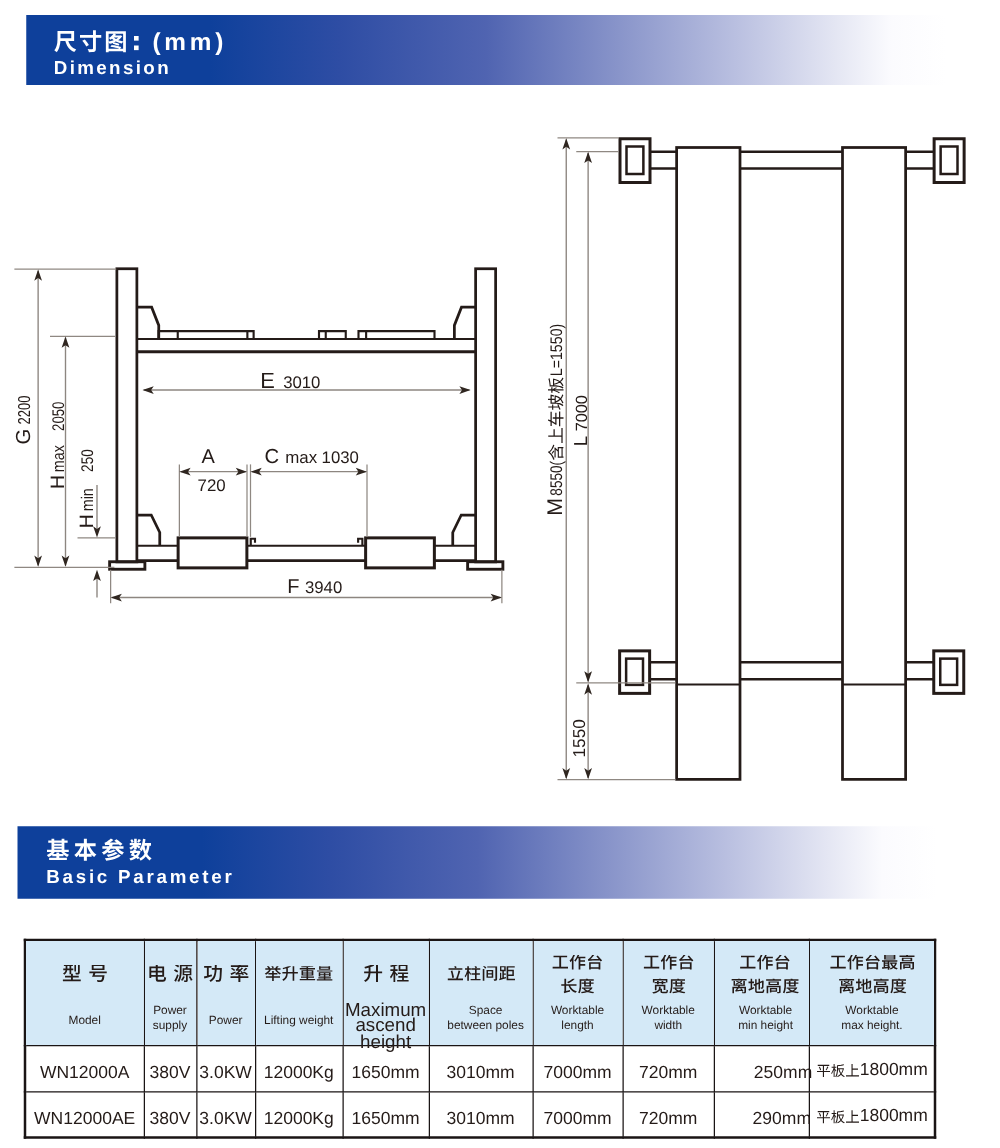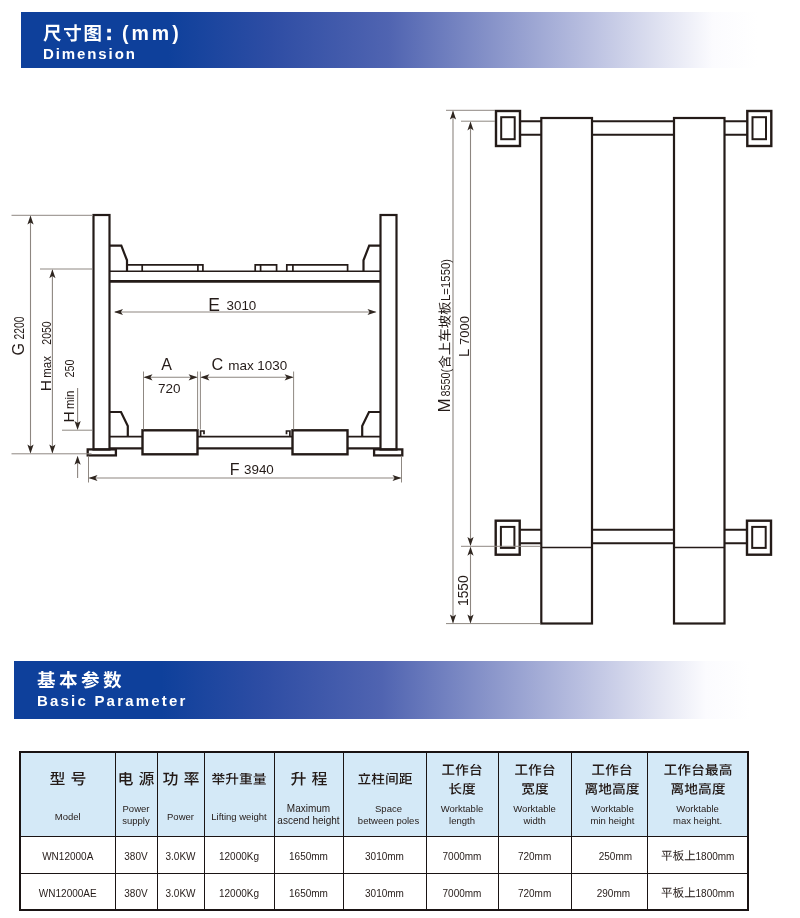--- a/index.html
+++ b/index.html
@@ -1,18 +1,18 @@
 <!DOCTYPE html>
 <html><head><meta charset="utf-8"><style>
 *{margin:0;padding:0;box-sizing:border-box}
 html,body{width:800px;height:918px;background:#fff;font-family:"Liberation Sans",sans-serif;position:relative;overflow:hidden}
 table{border:2.5px solid #1a1414}
 th,td{border:1.5px solid #1a1414;text-align:center;vertical-align:middle;font-weight:normal}
 .hrow th{background:#d4e9f7;height:84px}
-.drow td{background:#fff;height:37.2px;font-size:10px;color:#241b18;padding-top:4px}
+.drow td{background:#fff;height:37.2px;font-size:14px;color:#241b18;padding-top:4px}
 </style></head><body>
 <div style="position:absolute;left:21px;top:12px;width:736px;height:55.5px;background:linear-gradient(90deg,#0e409b 0%,#0e409b 20%,#2e4da4 34%,#5064b1 50%,#8793c9 64%,#b9bfe0 77%,#e4e6f3 88%,#fbfbfe 94%,#fff 100%)"><svg width="736" height="55.5" viewBox="0 0 736 55.5">
       <path d="M33.4 20Q34.1 22.8 35.7 24.7Q37.3 26.6 40 27.5Q39.8 27.7 39.5 28.1Q39.2 28.4 38.9 28.8Q38.7 29.2 38.5 29.5Q36.5 28.8 35.1 27.5Q33.7 26.3 32.7 24.5Q31.8 22.7 31.2 20.5ZM26.4 12.8H38.3V20.8H26.4V18.6H36V15H26.4ZM25 12.8H27.4V18.4Q27.4 19.6 27.3 21.1Q27.2 22.6 26.8 24.2Q26.5 25.7 25.9 27.2Q25.3 28.6 24.3 29.7Q24.1 29.5 23.7 29.2Q23.4 28.9 23 28.6Q22.7 28.3 22.4 28.2Q23.3 27.1 23.8 25.9Q24.4 24.7 24.6 23.4Q24.9 22.1 24.9 20.8Q25 19.5 25 18.4ZM43 15.9H60V18.2H43ZM53.4 12.2H55.7V26.7Q55.7 27.9 55.5 28.4Q55.2 29 54.5 29.3Q53.8 29.5 52.7 29.6Q51.6 29.7 50.1 29.7Q50 29.4 49.9 28.9Q49.7 28.5 49.5 28Q49.3 27.6 49.1 27.2Q49.9 27.3 50.6 27.3Q51.4 27.3 51.9 27.3Q52.5 27.3 52.7 27.3Q53.1 27.3 53.2 27.2Q53.4 27 53.4 26.7ZM44.8 20.6 46.8 19.5Q47.4 20.1 48 20.9Q48.7 21.7 49.2 22.5Q49.8 23.3 50.1 23.9L48 25.2Q47.8 24.6 47.2 23.8Q46.7 23 46.1 22.1Q45.5 21.3 44.8 20.6ZM63.7 12.9H79.7V29.7H77.5V14.9H65.9V29.7H63.7ZM65.1 27H78.7V29H65.1ZM69.1 23 70 21.8Q70.7 21.9 71.6 22.1Q72.5 22.4 73.2 22.6Q74 22.9 74.6 23.2L73.7 24.5Q73.2 24.3 72.4 24Q71.6 23.7 70.7 23.4Q69.8 23.2 69.1 23ZM70 14.8 71.8 15.5Q71.2 16.3 70.5 17.1Q69.8 17.9 69 18.6Q68.2 19.3 67.4 19.8Q67.3 19.6 67 19.3Q66.7 19.1 66.5 18.8Q66.2 18.6 66 18.4Q67.1 17.8 68.2 16.8Q69.3 15.9 70 14.8ZM74.9 16.3H75.2L75.6 16.2L76.8 17Q76.1 18.1 74.9 19.1Q73.8 20 72.5 20.8Q71.1 21.5 69.6 22.1Q68.1 22.7 66.7 23Q66.6 22.8 66.4 22.4Q66.2 22.1 66 21.7Q65.8 21.4 65.7 21.2Q67 20.9 68.5 20.5Q69.9 20.1 71.1 19.5Q72.4 18.9 73.4 18.1Q74.3 17.4 74.9 16.6ZM69.6 17.6Q70.4 18.5 71.7 19.1Q73 19.8 74.5 20.3Q76.1 20.8 77.7 21.1Q77.4 21.4 77 21.9Q76.7 22.4 76.5 22.8Q74.8 22.4 73.2 21.8Q71.7 21.2 70.3 20.3Q68.9 19.4 68 18.4ZM70 16.3H75.5V18H68.9ZM67.3 25.4 68.4 24Q69.3 24.1 70.3 24.2Q71.4 24.4 72.4 24.6Q73.4 24.8 74.3 25.1Q75.2 25.3 76 25.6L75 27.1Q74.1 26.8 72.8 26.4Q71.5 26.1 70.1 25.8Q68.6 25.6 67.3 25.4Z" fill="#fff"></path>
       <rect x="86.2" y="16.8" width="3.7" height="3.7" fill="#fff"></rect>
       <rect x="86.2" y="24.4" width="3.7" height="3.7" fill="#fff"></rect>
       <text x="101" y="28" style="font-family:'Liberation Sans',sans-serif;font-size:19.5px;font-weight:bold;fill:#fff;letter-spacing:3px">(mm)</text>
       <text x="22" y="46.9" style="font-family:'Liberation Sans',sans-serif;font-size:15px;font-weight:bold;fill:#fff;letter-spacing:1.9px">Dimension</text>
     </svg></div>
 <svg width="800" height="660" viewBox="0 0 800 660" style="position:absolute;left:0;top:0">
     <g stroke="#241b18" fill="none">
@@ -198,21 +198,21 @@
         <th style="position:relative">
           <svg width="57.0" height="13.9" viewBox="0 0 57.0 13.9" style="position:absolute;left:50%;transform:translateX(-50%);top:19.6px">
             <path d="M1.7 1.7H13.9V2.9H1.7ZM11.2 -0.7 12.5 -0.3Q12.1 0.4 11.6 1.1Q11 1.7 10.6 2.2L9.5 1.8Q9.8 1.5 10.1 1Q10.4 0.6 10.7 0.1Q11 -0.3 11.2 -0.7ZM3 -0.1 4.1 -0.6Q4.5 -0.2 4.9 0.4Q5.3 0.9 5.6 1.4L4.4 2Q4.2 1.6 3.8 1Q3.4 0.4 3 -0.1ZM6.3 -0.5 7.4 -1Q7.7 -0.5 8.1 0.1Q8.5 0.7 8.6 1.1L7.5 1.7Q7.3 1.2 7 0.6Q6.6 0 6.3 -0.5ZM5.2 2.3 6.3 2.7Q5.9 3.6 5.2 4.4Q4.6 5.1 3.8 5.8Q3 6.4 2.2 6.8Q2.1 6.6 1.9 6.4Q1.8 6.2 1.6 6.1Q1.5 5.9 1.3 5.8Q2.1 5.5 2.9 4.9Q3.6 4.4 4.2 3.7Q4.8 3.1 5.2 2.3ZM10.5 2.3Q10.9 3 11.5 3.6Q12.1 4.3 12.8 4.8Q13.5 5.3 14.3 5.6Q14.2 5.7 14 5.9Q13.8 6.1 13.7 6.3Q13.5 6.5 13.4 6.6Q12.6 6.3 11.9 5.6Q11.1 5 10.5 4.3Q9.8 3.5 9.4 2.7ZM4.2 5.4H11.4V6.6H4.2ZM2.2 8H13.5V9.2H2.2ZM7.2 3.8H8.5V11.8H7.2ZM18.5 1H19.8V4.8Q19.8 5.8 19.6 6.7Q19.5 7.7 19.2 8.6Q18.8 9.5 18.1 10.3Q17.4 11.1 16.2 11.8Q16.1 11.6 16 11.4Q15.8 11.3 15.6 11.1Q15.5 10.9 15.3 10.8Q16.4 10.2 17 9.5Q17.6 8.8 17.9 8Q18.3 7.3 18.4 6.4Q18.5 5.6 18.5 4.8ZM23.6 -0.6H24.9V11.7H23.6ZM15.4 4.6H27.8V5.8H15.4ZM21.4 -0.7 22.4 0.3Q21.5 0.8 20.4 1.2Q19.4 1.5 18.2 1.9Q17.1 2.2 16 2.4Q15.9 2.2 15.8 1.9Q15.7 1.6 15.5 1.4Q16.6 1.1 17.7 0.8Q18.8 0.5 19.8 0.1Q20.7 -0.3 21.4 -0.7ZM29.3 10.3H41.6V11.3H29.3ZM29.3 1.5H41.5V2.6H29.3ZM30.3 8.3H40.7V9.3H30.3ZM34.7 0.3H36V10.8H34.7ZM39.5 -0.8 40.2 0.2Q39.2 0.3 38.1 0.5Q36.9 0.6 35.7 0.7Q34.4 0.8 33.1 0.8Q31.8 0.9 30.6 0.9Q30.6 0.7 30.5 0.4Q30.5 0.1 30.4 -0.1Q31.6 -0.2 32.8 -0.2Q34.1 -0.3 35.3 -0.4Q36.5 -0.4 37.6 -0.6Q38.7 -0.7 39.5 -0.8ZM32 5.8V6.7H38.9V5.8ZM32 4.1V5H38.9V4.1ZM30.7 3.3H40.2V7.5H30.7ZM46 1.6V2.2H52.3V1.6ZM46 0.3V0.9H52.3V0.3ZM44.8 -0.4H53.6V2.9H44.8ZM45.7 6.9V7.6H52.7V6.9ZM45.7 5.6V6.2H52.7V5.6ZM44.5 4.9H54V8.3H44.5ZM48.6 5.1H49.8V11H48.6ZM43.1 3.4H55.4V4.3H43.1ZM44.2 8.9H54.2V9.8H44.2ZM43 10.5H55.4V11.4H43Z" fill="#241b18"></path>
           </svg>
           <div style="position:absolute;left:0px;top:57.9px;width:100%;font-size:9.5px;line-height:12.4px;color:#241b18">Lifting weight</div>
         </th>
         <th style="position:relative">
           <svg width="38.8" height="16.1" viewBox="0 0 38.8 16.1" style="position:absolute;left:50%;transform:translateX(-50%);top:18.5px">
             <path d="M5.3 1.2H6.8V5.6Q6.8 6.7 6.6 7.8Q6.5 8.9 6.1 10Q5.7 11 4.8 12Q4 12.9 2.7 13.7Q2.6 13.5 2.4 13.3Q2.2 13.1 2 12.9Q1.8 12.7 1.6 12.5Q2.8 11.9 3.6 11Q4.3 10.2 4.7 9.3Q5 8.4 5.1 7.5Q5.3 6.5 5.3 5.6ZM11.2 -0.7H12.8V13.6H11.2ZM1.7 5.3H16.1V6.7H1.7ZM8.7 -0.8 9.8 0.4Q8.8 0.9 7.6 1.4Q6.3 1.8 5 2.2Q3.7 2.5 2.4 2.8Q2.3 2.6 2.2 2.2Q2 1.8 1.9 1.6Q3.1 1.3 4.4 0.9Q5.6 0.5 6.8 0.1Q7.9 -0.4 8.7 -0.8ZM32.1 6.5H33.5V12.8H32.1ZM28.7 6H36.9V7.3H28.7ZM28.1 12H37.3V13.3H28.1ZM29.1 8.9H36.5V10.2H29.1ZM30.7 0.9V3.5H35V0.9ZM29.3 -0.4H36.4V4.8H29.3ZM25.2 0.4H26.6V13.6H25.2ZM22.7 3.4H28.5V4.8H22.7ZM25.2 4 26.1 4.4Q25.9 5.2 25.6 6.1Q25.2 7 24.9 7.9Q24.5 8.8 24 9.6Q23.6 10.3 23.1 10.9Q23 10.6 22.8 10.2Q22.6 9.8 22.4 9.5Q22.8 9 23.2 8.4Q23.6 7.7 24 7Q24.4 6.2 24.7 5.5Q25 4.7 25.2 4ZM27.6 -0.8 28.6 0.3Q27.8 0.6 26.9 0.9Q25.9 1.1 24.9 1.3Q23.9 1.5 23 1.6Q23 1.4 22.8 1Q22.7 0.7 22.6 0.5Q23.5 0.3 24.4 0.1Q25.3 -0.1 26.1 -0.3Q27 -0.6 27.6 -0.8ZM26.6 5.5Q26.7 5.7 27 6Q27.3 6.3 27.7 6.6Q28 7 28.3 7.3Q28.6 7.6 28.7 7.7L27.8 8.9Q27.7 8.6 27.5 8.3Q27.2 7.9 26.9 7.5Q26.6 7.1 26.4 6.7Q26.1 6.4 25.9 6.1Z" fill="#241b18"></path>
           </svg>
-          <div style="position:absolute;left:0px;top:49.8px;width:100%;font-size:10px;line-height:12.4px;color:#241b18">Maximum<br>ascend height</div>
+          <div style="position:absolute;left:0px;top:49.8px;width:100%;font-size:15px;line-height:12.4px;color:#241b18">Maximum<br>ascend height</div>
         </th>
         <th style="position:relative">
           <svg width="57.0" height="13.9" viewBox="0 0 57.0 13.9" style="position:absolute;left:50%;transform:translateX(-50%);top:19.6px">
             <path d="M2.3 1.6H13.4V2.9H2.3ZM1.7 9.9H13.9V11.2H1.7ZM4.1 3.8 5.4 3.5Q5.6 4.4 5.9 5.4Q6.1 6.4 6.4 7.4Q6.6 8.3 6.7 9.1L5.3 9.4Q5.2 8.7 5 7.7Q4.8 6.7 4.6 5.7Q4.3 4.7 4.1 3.8ZM10.3 3.5 11.7 3.8Q11.5 4.7 11.2 5.6Q10.9 6.5 10.6 7.3Q10.4 8.2 10.1 9Q9.8 9.8 9.5 10.4L8.2 10.2Q8.5 9.5 8.8 8.7Q9.1 7.9 9.4 7Q9.6 6.1 9.9 5.2Q10.1 4.3 10.3 3.5ZM6.7 -0.7 8 -1Q8.2 -0.5 8.4 0.1Q8.6 0.8 8.7 1.2L7.4 1.6Q7.3 1.1 7.1 0.5Q6.9 -0.1 6.7 -0.7ZM15.5 1.7H20.2V2.9H15.5ZM17.3 -0.9H18.6V11.7H17.3ZM17.4 2.5 18.1 2.8Q17.9 3.7 17.7 4.5Q17.5 5.4 17.2 6.3Q16.9 7.1 16.5 7.9Q16.2 8.6 15.8 9.1Q15.8 8.9 15.7 8.7Q15.6 8.5 15.4 8.2Q15.3 8 15.2 7.8Q15.5 7.4 15.9 6.8Q16.2 6.2 16.5 5.4Q16.8 4.7 17 4Q17.2 3.2 17.4 2.5ZM18.5 3.4Q18.6 3.6 18.9 4Q19.2 4.3 19.5 4.8Q19.8 5.2 20 5.6Q20.3 6 20.4 6.1L19.6 7.1Q19.5 6.8 19.3 6.3Q19 5.9 18.8 5.4Q18.5 5 18.3 4.6Q18 4.2 17.9 3.9ZM20.5 1.7H27.7V2.9H20.5ZM20 10.2H27.9V11.3H20ZM20.7 5.7H27.4V6.9H20.7ZM23.5 2.3H24.8V10.5H23.5ZM22.9 -0.5 24.1 -0.9Q24.4 -0.4 24.7 0.2Q25 0.8 25.1 1.2L23.9 1.7Q23.7 1.3 23.5 0.6Q23.2 0 22.9 -0.5ZM29.7 2.3H31V11.7H29.7ZM29.9 -0.1 30.9 -0.7Q31.2 -0.4 31.6 -0.1Q31.9 0.3 32.2 0.6Q32.5 1 32.6 1.3L31.5 2Q31.4 1.7 31.1 1.3Q30.9 0.9 30.6 0.6Q30.2 0.2 29.9 -0.1ZM33.3 -0.1H40.6V1.1H33.3ZM39.8 -0.1H41.2V10.3Q41.2 10.8 41.1 11Q40.9 11.3 40.6 11.5Q40.3 11.6 39.9 11.6Q39.4 11.7 38.8 11.7Q38.7 11.4 38.6 11.1Q38.5 10.7 38.4 10.5Q38.8 10.5 39.1 10.5Q39.5 10.5 39.6 10.5Q39.7 10.5 39.8 10.5Q39.8 10.4 39.8 10.3ZM33.9 6.7V8.3H36.9V6.7ZM33.9 4V5.6H36.9V4ZM32.7 3H38.1V9.3H32.7ZM49.4 2.9H54.6V7.8H49.4V6.6H53.4V4.1H49.4ZM55.3 -0.2V1H50.1V10H55.5V11.2H48.8V-0.2ZM44.6 0.8V2.9H46.9V0.8ZM43.5 -0.3H48.1V4H43.5ZM45.4 3.6H46.6V9.8H45.4ZM43.5 5.3H44.5V10.2H43.5ZM42.8 10Q43.5 9.8 44.4 9.6Q45.3 9.4 46.3 9.1Q47.3 8.9 48.2 8.6L48.4 9.7Q47 10.1 45.6 10.5Q44.2 10.9 43.1 11.2ZM45.9 5.8H48.2V6.9H45.9Z" fill="#241b18"></path>
           </svg>
           <div style="position:absolute;left:4px;top:49.8px;width:100%;font-size:9.5px;line-height:12.4px;color:#241b18">Space<br>between poles</div>
         </th>
         <th style="position:relative">
           <svg width="43.2" height="13.9" viewBox="0 0 43.2 13.9" style="position:absolute;left:50%;transform:translateX(-50%);top:10.6px">
             <path d="M2.4 0.6H13.3V1.9H2.4ZM1.7 9.5H14V10.8H1.7ZM7 1.3H8.5V10H7ZM21.5 1.4H27.9V2.6H20.9ZM23.2 4.3H27.6V5.5H23.2ZM23.2 7.3H27.8V8.6H23.2ZM22.5 1.8H23.9V11.7H22.5ZM21.9 -0.7 23.1 -0.4Q22.8 0.7 22.2 1.7Q21.7 2.8 21.1 3.7Q20.5 4.7 19.9 5.4Q19.8 5.3 19.6 5.1Q19.5 4.9 19.3 4.7Q19.1 4.6 18.9 4.5Q19.5 3.9 20.1 3Q20.6 2.2 21.1 1.2Q21.6 0.3 21.9 -0.7ZM18.5 -0.8 19.7 -0.4Q19.3 0.7 18.7 1.9Q18.1 3 17.4 4Q16.7 5 15.9 5.8Q15.9 5.7 15.7 5.4Q15.6 5.1 15.5 4.9Q15.3 4.6 15.2 4.5Q15.9 3.8 16.5 3Q17.1 2.1 17.6 1.2Q18.1 0.2 18.5 -0.8ZM17.1 2.8 18.3 1.5 18.4 1.5V11.7H17.1ZM31.6 9.8H39.2V11H31.6ZM30.9 5.9H39.9V11.7H38.5V7.1H32.2V11.7H30.9ZM36.7 1.2 37.7 0.5Q38.3 1.1 39 1.8Q39.7 2.5 40.3 3.3Q40.9 4 41.3 4.5L40.2 5.3Q39.8 4.8 39.3 4Q38.7 3.3 38 2.6Q37.3 1.8 36.7 1.2ZM30.3 4.8Q30.3 4.7 30.2 4.5Q30.1 4.3 30.1 4Q30 3.8 29.9 3.6Q30.2 3.5 30.4 3.3Q30.7 3.1 31 2.8Q31.2 2.6 31.6 2.3Q31.9 1.9 32.4 1.4Q32.8 0.8 33.2 0.2Q33.7 -0.4 34.1 -1L35.4 -0.4Q34.7 0.4 34 1.3Q33.3 2.1 32.6 2.9Q31.8 3.6 31.1 4.2V4.2Q31.1 4.2 31 4.3Q30.9 4.3 30.7 4.4Q30.6 4.5 30.4 4.6Q30.3 4.8 30.3 4.8ZM30.3 4.8 30.3 3.8 31.2 3.4 39.8 3Q39.8 3.3 39.8 3.6Q39.9 4 39.9 4.2Q37.9 4.3 36.4 4.4Q35 4.4 34 4.5Q33 4.5 32.3 4.6Q31.7 4.6 31.3 4.7Q30.9 4.7 30.7 4.8Q30.5 4.8 30.3 4.8Z" fill="#241b18"></path>
@@ -252,32 +252,32 @@
       </tr>
 <tr class="drow">
         <td>WN12000A</td>
         <td>380V</td>
         <td>3.0KW</td>
         <td>12000Kg</td>
         <td>1650mm</td>
         <td>3010mm</td>
         <td>7000mm</td>
         <td>720mm</td>
-        <td><span style="position:relative;left:6px">250mm</span></td>
+        <td><span style="position:relative;left:17px">250mm</span></td>
         <td><span style="display:inline-block;vertical-align:-2.5px"><svg width="34.8" height="12" viewBox="0 0 34.8 12">
               <path d="M1.2 0.8H10.4V1.7H1.2ZM0.6 5.8H11V6.6H0.6ZM2 2.5 2.8 2.3Q3 2.7 3.3 3.2Q3.5 3.6 3.7 4.1Q3.8 4.5 3.9 4.9L3.1 5.2Q3 4.8 2.8 4.4Q2.7 3.9 2.5 3.4Q2.3 2.9 2 2.5ZM8.8 2.2 9.7 2.5Q9.5 2.9 9.2 3.4Q9 3.9 8.7 4.4Q8.5 4.9 8.2 5.2L7.5 5Q7.7 4.6 8 4.1Q8.2 3.6 8.4 3.1Q8.6 2.6 8.8 2.2ZM5.3 1.2H6.2V10.7H5.3ZM12.3 2.3H16.1V3.1H12.3ZM13.9 0.1H14.7V10.7H13.9ZM13.9 2.8 14.3 3Q14.2 3.7 14 4.5Q13.8 5.2 13.5 6Q13.3 6.7 13 7.3Q12.7 7.9 12.4 8.4Q12.4 8.2 12.3 8.1Q12.2 7.9 12.1 7.8Q12.1 7.6 12 7.5Q12.3 7.1 12.6 6.6Q12.8 6.1 13.1 5.4Q13.4 4.8 13.6 4.1Q13.8 3.4 13.9 2.8ZM14.7 3.4Q14.7 3.5 14.9 3.8Q15.2 4.1 15.4 4.5Q15.6 4.8 15.8 5.1Q16 5.4 16.1 5.6L15.5 6.2Q15.4 6 15.3 5.7Q15.1 5.3 14.9 4.9Q14.7 4.6 14.6 4.3Q14.4 3.9 14.3 3.7ZM16.6 1.2H17.4V4Q17.4 4.7 17.4 5.6Q17.3 6.5 17.1 7.4Q17 8.3 16.7 9.2Q16.4 10 15.9 10.8Q15.8 10.7 15.7 10.6Q15.5 10.5 15.4 10.4Q15.3 10.3 15.2 10.3Q15.6 9.6 15.9 8.8Q16.2 8 16.3 7.1Q16.5 6.3 16.5 5.5Q16.6 4.7 16.6 4ZM17 3.5H21.6V4.3H17ZM21.3 3.5H21.5L21.6 3.5L22.2 3.6Q21.8 5.5 21.1 6.9Q20.4 8.3 19.4 9.2Q18.5 10.2 17.2 10.7Q17.2 10.6 17.1 10.5Q17 10.4 16.9 10.2Q16.8 10.1 16.7 10Q17.8 9.6 18.8 8.7Q19.7 7.8 20.4 6.6Q21 5.3 21.3 3.7ZM18.5 4Q18.8 5.4 19.4 6.6Q19.9 7.8 20.8 8.7Q21.7 9.5 22.8 10Q22.7 10.1 22.6 10.2Q22.5 10.4 22.4 10.5Q22.3 10.6 22.2 10.7Q21 10.2 20.1 9.2Q19.3 8.3 18.7 7Q18.1 5.7 17.7 4.1ZM21.8 0.3 22.4 1Q21.9 1.2 21.2 1.3Q20.5 1.5 19.8 1.6Q19 1.7 18.3 1.8Q17.5 1.9 16.8 1.9Q16.8 1.7 16.7 1.5Q16.6 1.3 16.6 1.2Q17.2 1.1 18 1Q18.7 1 19.4 0.9Q20.1 0.7 20.7 0.6Q21.4 0.5 21.8 0.3ZM28.7 3.8H33.4V4.7H28.7ZM23.8 9.3H34.2V10.2H23.8ZM28.2 0.2H29.1V9.8H28.2Z" fill="#241b18"></path>
             </svg></span>1800mm</td>
       </tr>
 <tr class="drow">
         <td>WN12000AE</td>
         <td>380V</td>
         <td>3.0KW</td>
         <td>12000Kg</td>
         <td>1650mm</td>
         <td>3010mm</td>
         <td>7000mm</td>
         <td>720mm</td>
-        <td><span style="position:relative;left:4px">290mm</span></td>
+        <td><span style="position:relative;left:16px">290mm</span></td>
         <td><span style="display:inline-block;vertical-align:-2.5px"><svg width="34.8" height="12" viewBox="0 0 34.8 12">
               <path d="M1.2 0.8H10.4V1.7H1.2ZM0.6 5.8H11V6.6H0.6ZM2 2.5 2.8 2.3Q3 2.7 3.3 3.2Q3.5 3.6 3.7 4.1Q3.8 4.5 3.9 4.9L3.1 5.2Q3 4.8 2.8 4.4Q2.7 3.9 2.5 3.4Q2.3 2.9 2 2.5ZM8.8 2.2 9.7 2.5Q9.5 2.9 9.2 3.4Q9 3.9 8.7 4.4Q8.5 4.9 8.2 5.2L7.5 5Q7.7 4.6 8 4.1Q8.2 3.6 8.4 3.1Q8.6 2.6 8.8 2.2ZM5.3 1.2H6.2V10.7H5.3ZM12.3 2.3H16.1V3.1H12.3ZM13.9 0.1H14.7V10.7H13.9ZM13.9 2.8 14.3 3Q14.2 3.7 14 4.5Q13.8 5.2 13.5 6Q13.3 6.7 13 7.3Q12.7 7.9 12.4 8.4Q12.4 8.2 12.3 8.1Q12.2 7.9 12.1 7.8Q12.1 7.6 12 7.5Q12.3 7.1 12.6 6.6Q12.8 6.1 13.1 5.4Q13.4 4.8 13.6 4.1Q13.8 3.4 13.9 2.8ZM14.7 3.4Q14.7 3.5 14.9 3.8Q15.2 4.1 15.4 4.5Q15.6 4.8 15.8 5.1Q16 5.4 16.1 5.6L15.5 6.2Q15.4 6 15.3 5.7Q15.1 5.3 14.9 4.9Q14.7 4.6 14.6 4.3Q14.4 3.9 14.3 3.7ZM16.6 1.2H17.4V4Q17.4 4.7 17.4 5.6Q17.3 6.5 17.1 7.4Q17 8.3 16.7 9.2Q16.4 10 15.9 10.8Q15.8 10.7 15.7 10.6Q15.5 10.5 15.4 10.4Q15.3 10.3 15.2 10.3Q15.6 9.6 15.9 8.8Q16.2 8 16.3 7.1Q16.5 6.3 16.5 5.5Q16.6 4.7 16.6 4ZM17 3.5H21.6V4.3H17ZM21.3 3.5H21.5L21.6 3.5L22.2 3.6Q21.8 5.5 21.1 6.9Q20.4 8.3 19.4 9.2Q18.5 10.2 17.2 10.7Q17.2 10.6 17.1 10.5Q17 10.4 16.9 10.2Q16.8 10.1 16.7 10Q17.8 9.6 18.8 8.7Q19.7 7.8 20.4 6.6Q21 5.3 21.3 3.7ZM18.5 4Q18.8 5.4 19.4 6.6Q19.9 7.8 20.8 8.7Q21.7 9.5 22.8 10Q22.7 10.1 22.6 10.2Q22.5 10.4 22.4 10.5Q22.3 10.6 22.2 10.7Q21 10.2 20.1 9.2Q19.3 8.3 18.7 7Q18.1 5.7 17.7 4.1ZM21.8 0.3 22.4 1Q21.9 1.2 21.2 1.3Q20.5 1.5 19.8 1.6Q19 1.7 18.3 1.8Q17.5 1.9 16.8 1.9Q16.8 1.7 16.7 1.5Q16.6 1.3 16.6 1.2Q17.2 1.1 18 1Q18.7 1 19.4 0.9Q20.1 0.7 20.7 0.6Q21.4 0.5 21.8 0.3ZM28.7 3.8H33.4V4.7H28.7ZM23.8 9.3H34.2V10.2H23.8ZM28.2 0.2H29.1V9.8H28.2Z" fill="#241b18"></path>
             </svg></span>1800mm</td>
       </tr>
 </tbody>
   </table>
 </body></html>

